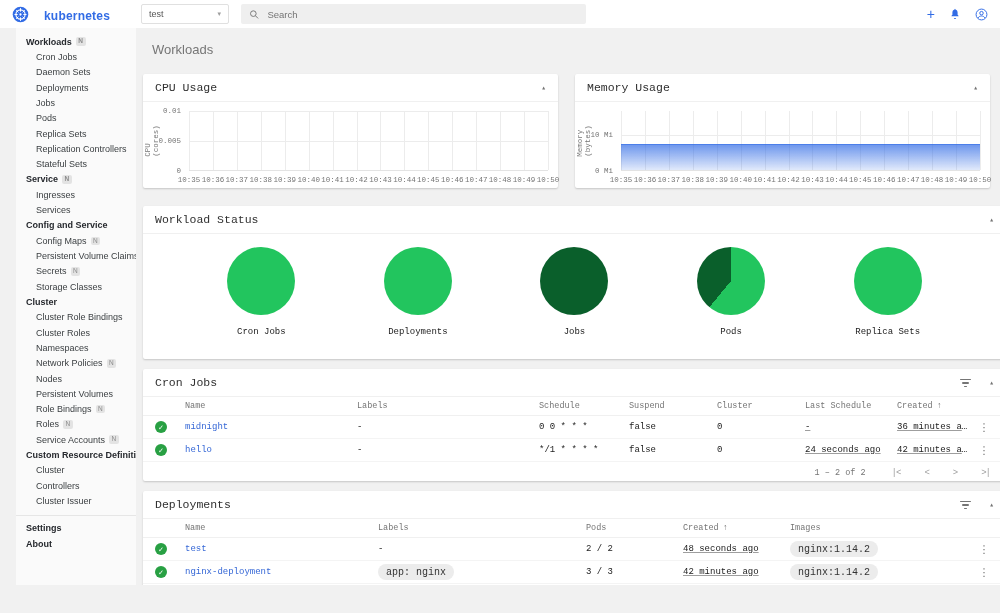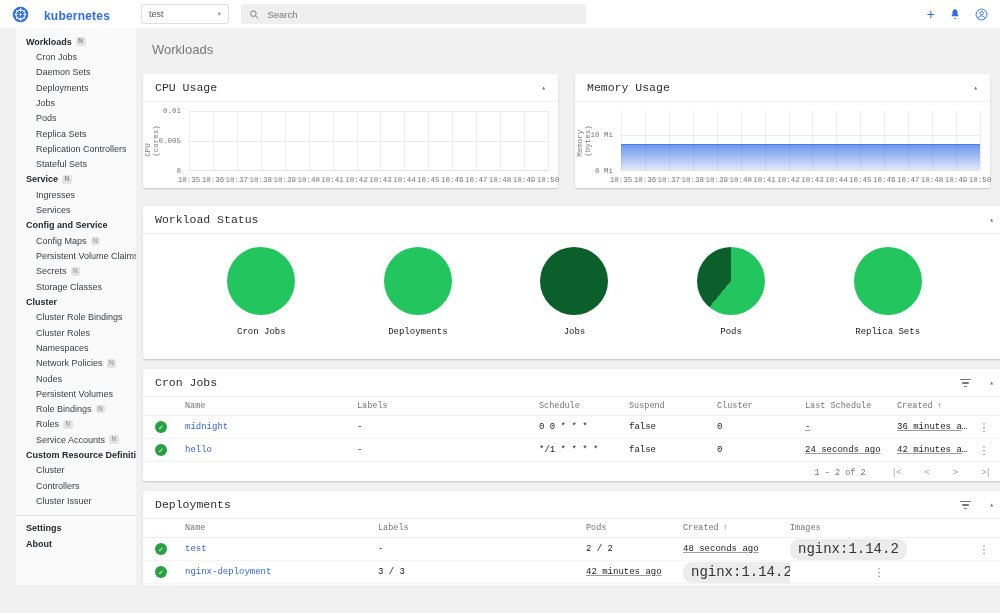--- a/index.html
+++ b/index.html
@@ -81,21 +81,21 @@
   .dep-card  { height:97px; }
   .cron-grid { display:grid; grid-template-columns:30px 172px 182px 90px 88px 88px 92px 1fr 26px; align-items:center; }
   .dep-grid  { display:grid; grid-template-columns:30px 193px 208px 97px 107px 1fr 26px; align-items:center; }
   .thead { height:19px; font-size:8.5px; color:#757575; border-bottom:1px solid #f0f0f0; padding:0 6px 0 12px; }
   .trow { height:23px; font-size:9px; color:#212121; border-bottom:1px solid #f4f4f4; padding:0 6px 0 12px; }
   .cell { overflow:hidden; white-space:nowrap; text-overflow:ellipsis; padding-right:6px; }
   .check { width:12px; height:12px; border-radius:50%; background:#28a043; color:#fff; font-size:8px;
     display:inline-flex; align-items:center; justify-content:center; font-weight:700; }
   .link { color:#3567d6; text-decoration:none; cursor:pointer; }
   .tip { text-decoration:underline; text-decoration-color:#9e9e9e; cursor:default; }
-  .chip { background:#ececec; border-radius:9px; padding:2.5px 8px; font-size:14px; color:#333; display:inline-block; }
+  .chip { background:#ececec; border-radius:9px; padding:2.5px 8px; font-size:10px; color:#333; display:inline-block; }
   .kebab { color:#757575; font-size:11px; text-align:center; cursor:pointer; }
   .sort-arrow { font-size:8.5px; color:#757575; margin-left:4px; }
   .pager { display:flex; align-items:center; justify-content:flex-end; gap:26px; height:21px;
     font-size:8.5px; color:#757575; padding-right:16px; }
   .pager .nav { display:flex; gap:24px; }
   .pager .pbtn { cursor:pointer; color:#9e9e9e; font-size:9px; letter-spacing:-1px; }
 </style>
 </head>
 <body>
 
@@ -492,20 +492,21 @@
               <span class="cell link">test</span>
               <span class="cell">-</span>
               <span class="cell">2 / 2</span>
               <span class="cell tip">48 seconds ago</span>
               <span class="cell"><span class="chip">nginx:1.14.2</span></span>
               <span class="cell kebab">⋮</span>
             </div>
             <div class="trow dep-grid">
               <span class="cell"><span class="check">✓</span></span>
               <span class="cell link">nginx-deployment</span>
+              <span class="cell"><span class="chip">app: nginx</span></span>
               <span class="cell">3 / 3</span>
               <span class="cell tip">42 minutes ago</span>
               <span class="cell"><span class="chip">nginx:1.14.2</span></span>
               <span class="cell kebab">⋮</span>
             </div>
           </div>
       </section>
     </main>
   </div>
 </div>

